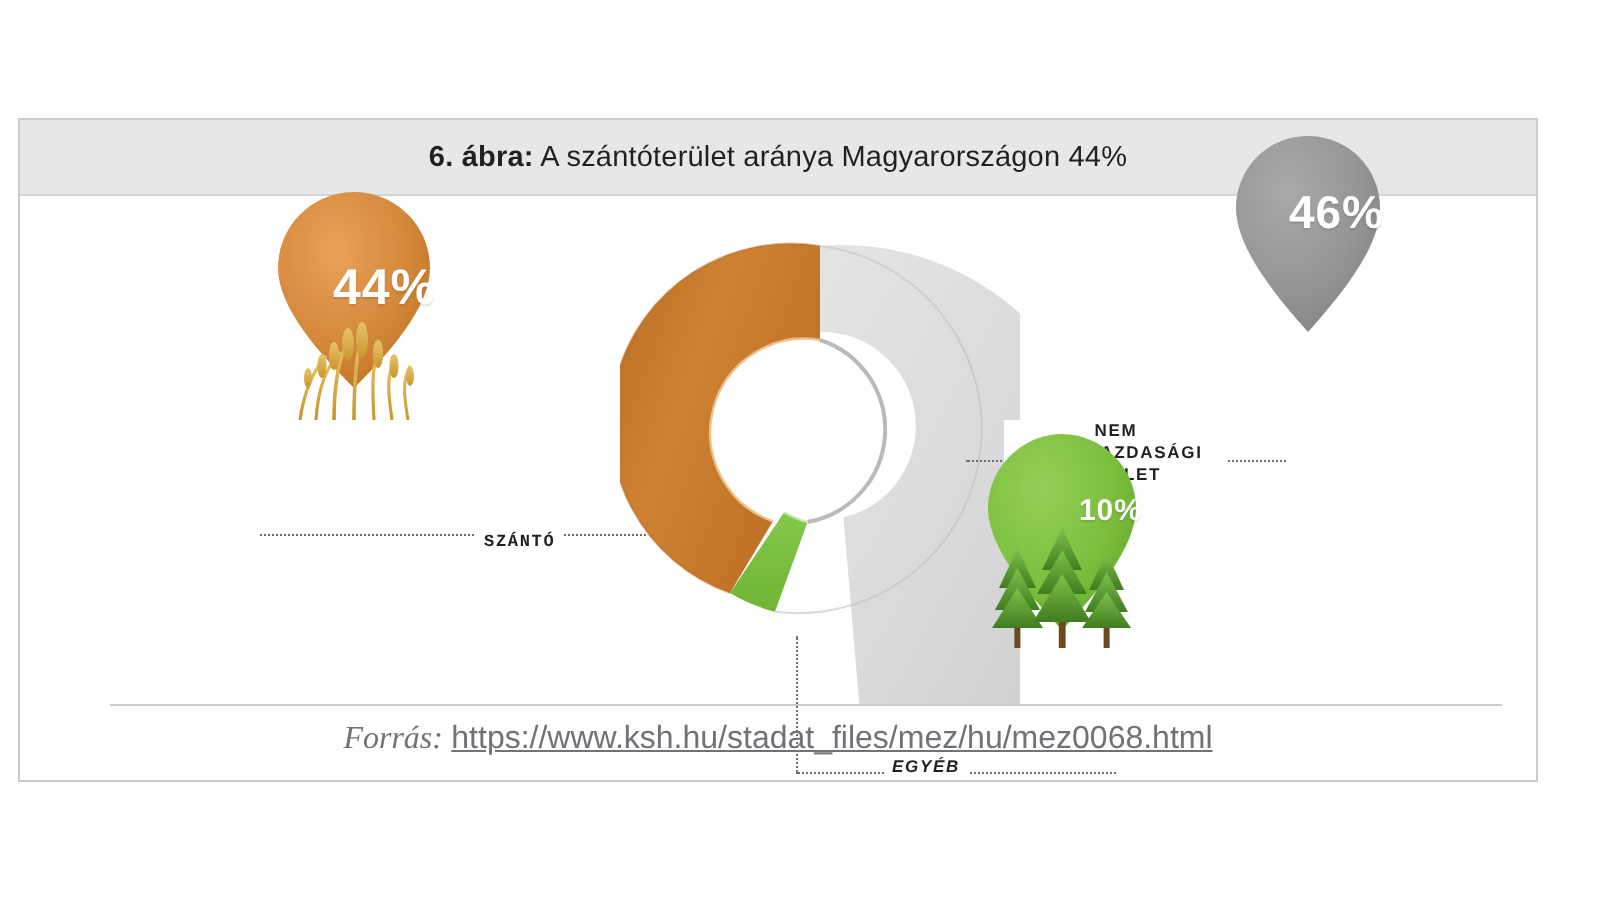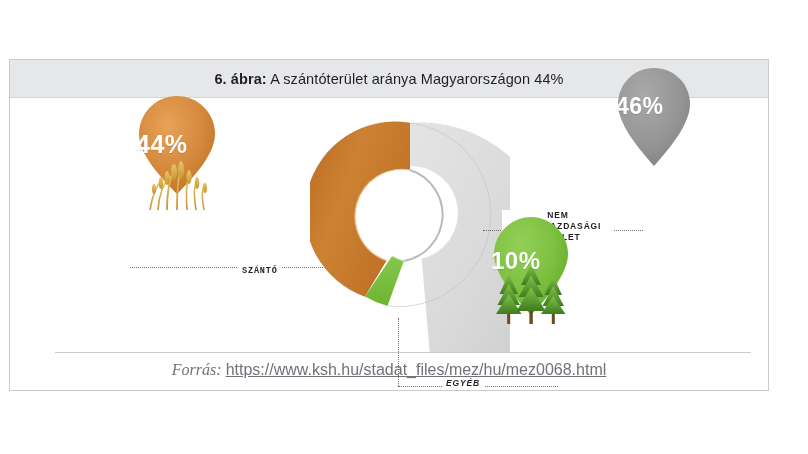--- a/index.html
+++ b/index.html
@@ -130,35 +130,35 @@
   }
 
   
   .pin {
     position: absolute;
   }
   .pin-value {
     position: absolute;
     left: 0;
     width: 100%;
-    text-align: left;
+    text-align: right;
     color: #ffffff;
     font-weight: bold;
     letter-spacing: 0.5px;
     text-shadow: 0 1px 1px rgba(0,0,0,0.12);
   }
 
   #pin-szanto { left: 126px; top:  -6px; width: 82px; height: 118px; }
   #pin-szanto .pin-value { top: 38px; font-size: 25px; }
 
   #pin-nem { left: 606px; top: -32px; width: 76px; height: 108px; }
   #pin-nem .pin-value { top: 27px; font-size: 23px; }
 
   #pin-egyeb { left: 481px; top: 116px; width: 80px; height: 112px; }
-  #pin-egyeb .pin-value { top: 33px; font-size: 24px; }
+  #pin-egyeb .pin-value { top: 33px; font-size: 15px; }
 
   
   #figure-footer {
     position: absolute;
     left: 0;
     bottom: 0;
     width: 100%;
     height: 38px;
   }
   #footer-rule {

